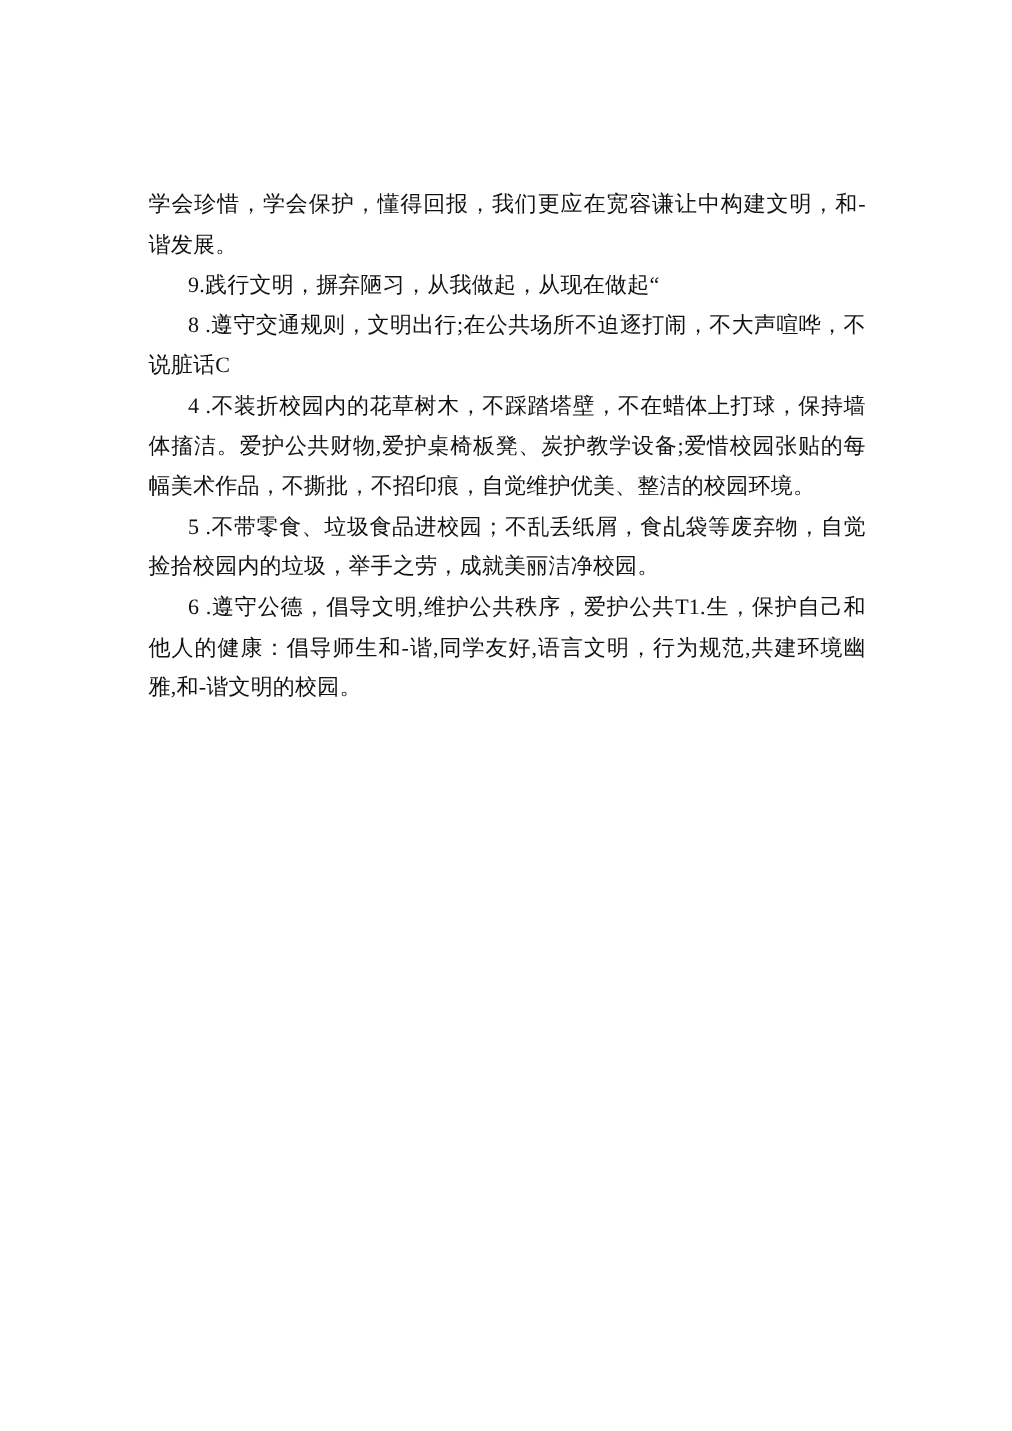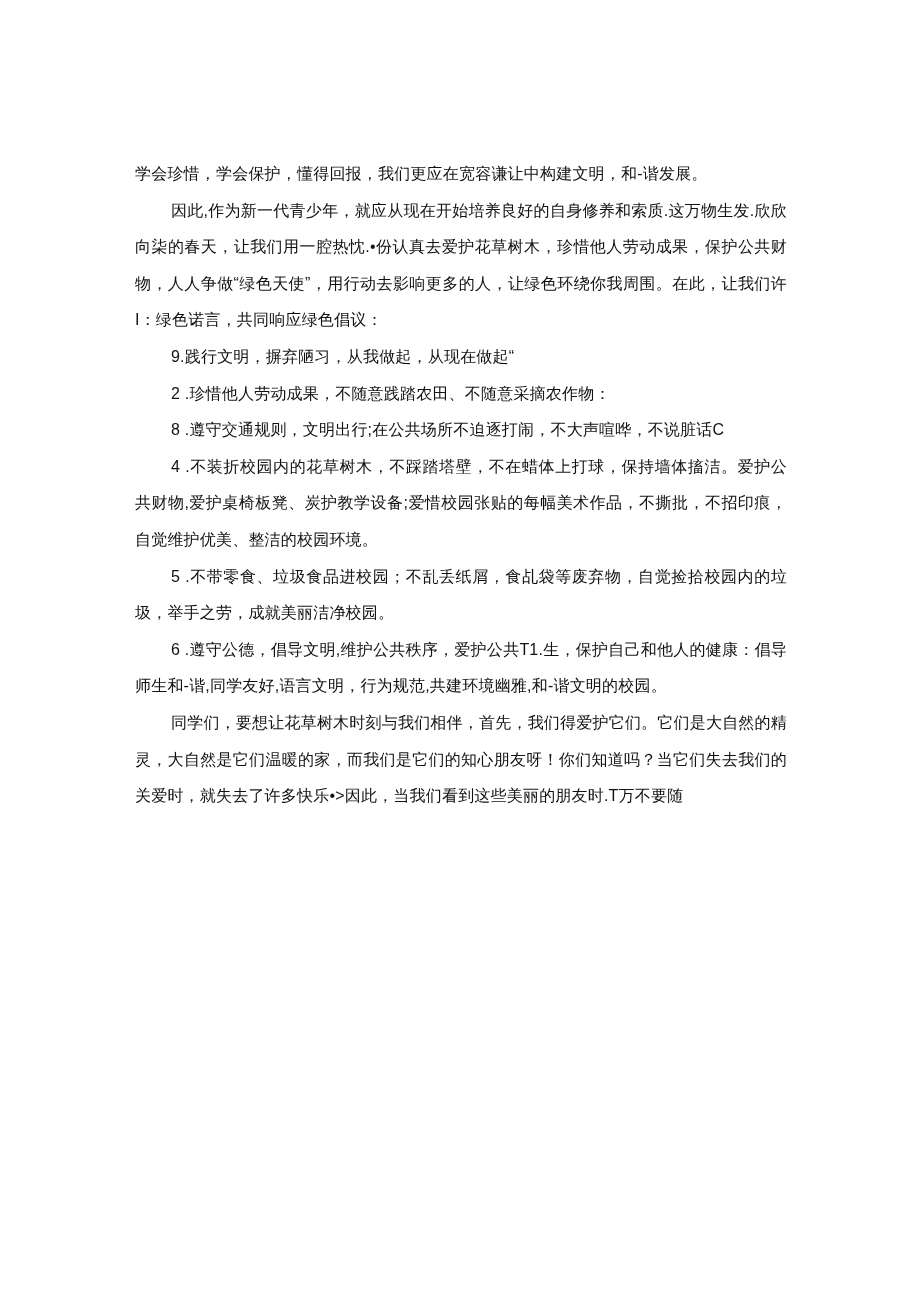--- a/index.html
+++ b/index.html
@@ -1,33 +1,30 @@
 <!DOCTYPE html>
 <html><head>
 <meta charset="utf-8">
 <style>
   html, body { margin: 0; padding: 0; background: #ffffff; }
   body { width: 920px; height: 1301px; position: relative; overflow: hidden; }
   .page {
-    position: absolute; left: 135px; top: 156px; width: 652px;
-    font-family: Liberation Sans, sans-serif;
-    font-size: 16px; color: #111111;
+    position: absolute; left: 135px; top: 168px; width: 652px;
+    font-family: Liberation Serif, serif;
+    font-size: 20px; color: #111111;
     line-height: 36.6px;
   }
   .p { margin: 0; text-align: justify; text-align-last: left; letter-spacing: 0.2px; white-space: normal; }
   .indent { text-indent: 36px; }
   .title-line { margin: 0; }
   .title-line .gap { display: inline-block; width: 62px; }
 </style>
 </head>
 <body>
 
 <div class="page">
   <p class="p">学会珍惜，学会保护，懂得回报，我们更应在宽容谦让中构建文明，和-谐发展。</p>
-  <p class="p indent">因此,作为新一代青少年，就应从现在开始培养良好的自身修养和索质.这万物生发.欣欣向柒的春天，让我们用一腔热忱.•份认真去爱护花草树木，珍惜他人劳动成果，保护公共财物，人人争做“绿色天使”，用行动去影响更多的人，让绿色环绕你我周围。在此，让我们许I：绿色诺言，共同响应绿色倡议：</p>
   <p class="p indent">9.践行文明，摒弃陋习，从我做起，从现在做起“</p>
-  <p class="p indent">2 .珍惜他人劳动成果，不随意践踏农田、不随意采摘农作物：</p>
   <p class="p indent">8 .遵守交通规则，文明出行;在公共场所不迫逐打闹，不大声喧哗，不说脏话C</p>
   <p class="p indent">4 .不装折校园内的花草树木，不踩踏塔壁，不在蜡体上打球，保持墙体搐洁。爱护公共财物,爱护桌椅板凳、炭护教学设备;爱惜校园张贴的每幅美术作品，不撕批，不招印痕，自觉维护优美、整洁的校园环境。</p>
   <p class="p indent">5 .不带零食、垃圾食品进校园；不乱丢纸屑，食乩袋等废弃物，自觉捡拾校园内的垃圾，举手之劳，成就美丽洁净校园。</p>
   <p class="p indent">6 .遵守公德，倡导文明,维护公共秩序，爱护公共T1.生，保护自己和他人的健康：倡导师生和-谐,同学友好,语言文明，行为规范,共建环境幽雅,和-谐文明的校园。</p>
-  <p class="p indent">同学们，要想让花草树木时刻与我们相伴，首先，我们得爱护它们。它们是大自然的精灵，大自然是它们温暖的家，而我们是它们的知心朋友呀！你们知道吗？当它们失去我们的关爱时，就失去了许多快乐•&gt;因此，当我们看到这些美丽的朋友时.T万不要随</p>
 </div>
 
 </body></html>

